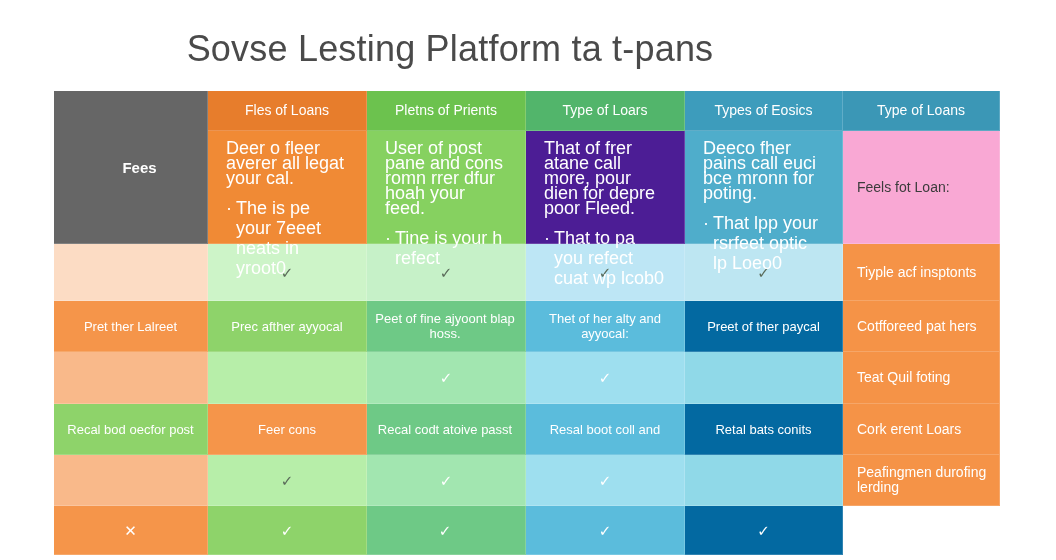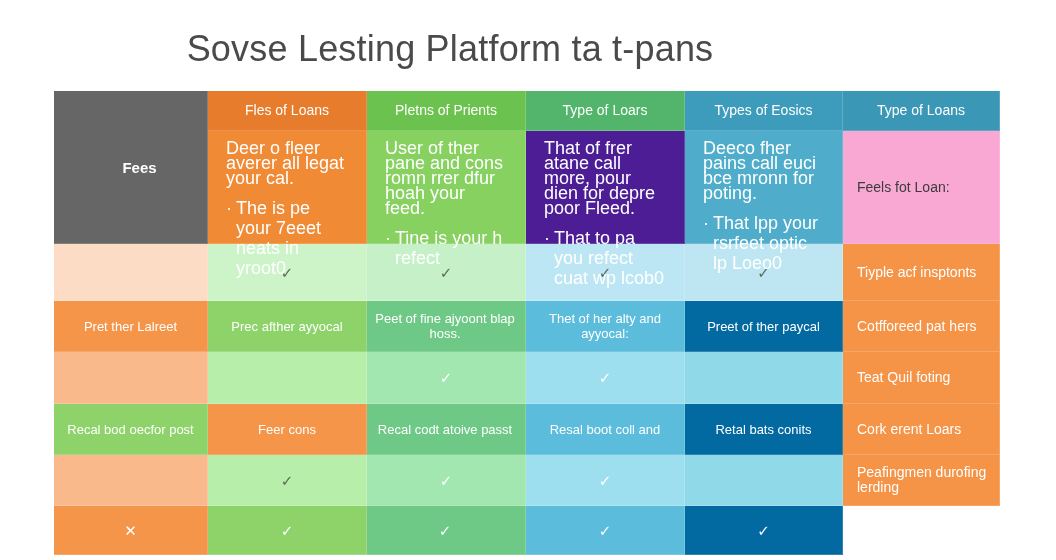--- a/index.html
+++ b/index.html
@@ -53,21 +53,21 @@
   <div class="cell hdr c2h">Pletns of Prients</div>
   <div class="cell hdr c3h">Type of Loars</div>
   <div class="cell hdr c4h">Types of Eosics</div>
   <div class="cell hdr c5h">Type of Loans</div>
 
   <div class="cell desc c1d">
     <p>Deer o fleer averer all legat your cal.</p>
     <div class="bullet">The is pe your 7eeet neats in yroot0</div>
   </div>
   <div class="cell desc c2d">
-    <p>User of ther pane and cons romn rrer dfur hoah your feed.</p>
+    <p>User of post pane and cons romn rrer dfur hoah your feed.</p>
     <div class="bullet">Tine is your h refect</div>
   </div>
   <div class="cell desc c3d">
     <p>That of frer atane call more, pour dien for depre poor Fleed.</p>
     <div class="bullet">That to pa you refect cuat wp lcob0</div>
   </div>
   <div class="cell desc c5d">
     <p>Deeco fher pains call euci bce mronn for poting.</p>
     <div class="bullet">That lpp your rsrfeet optic lp Loeo0</div>
   </div>

